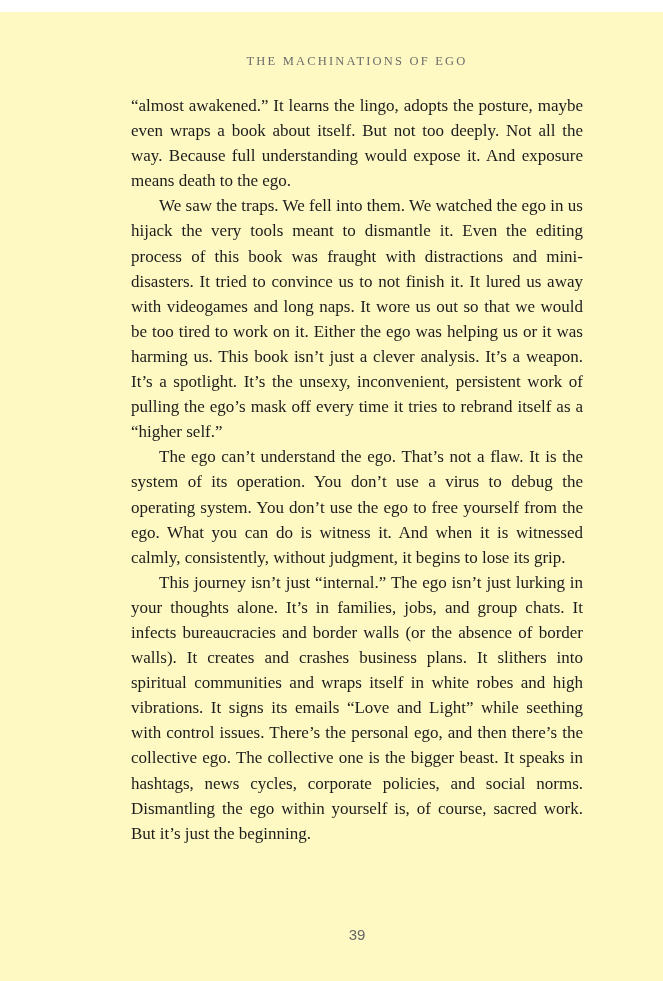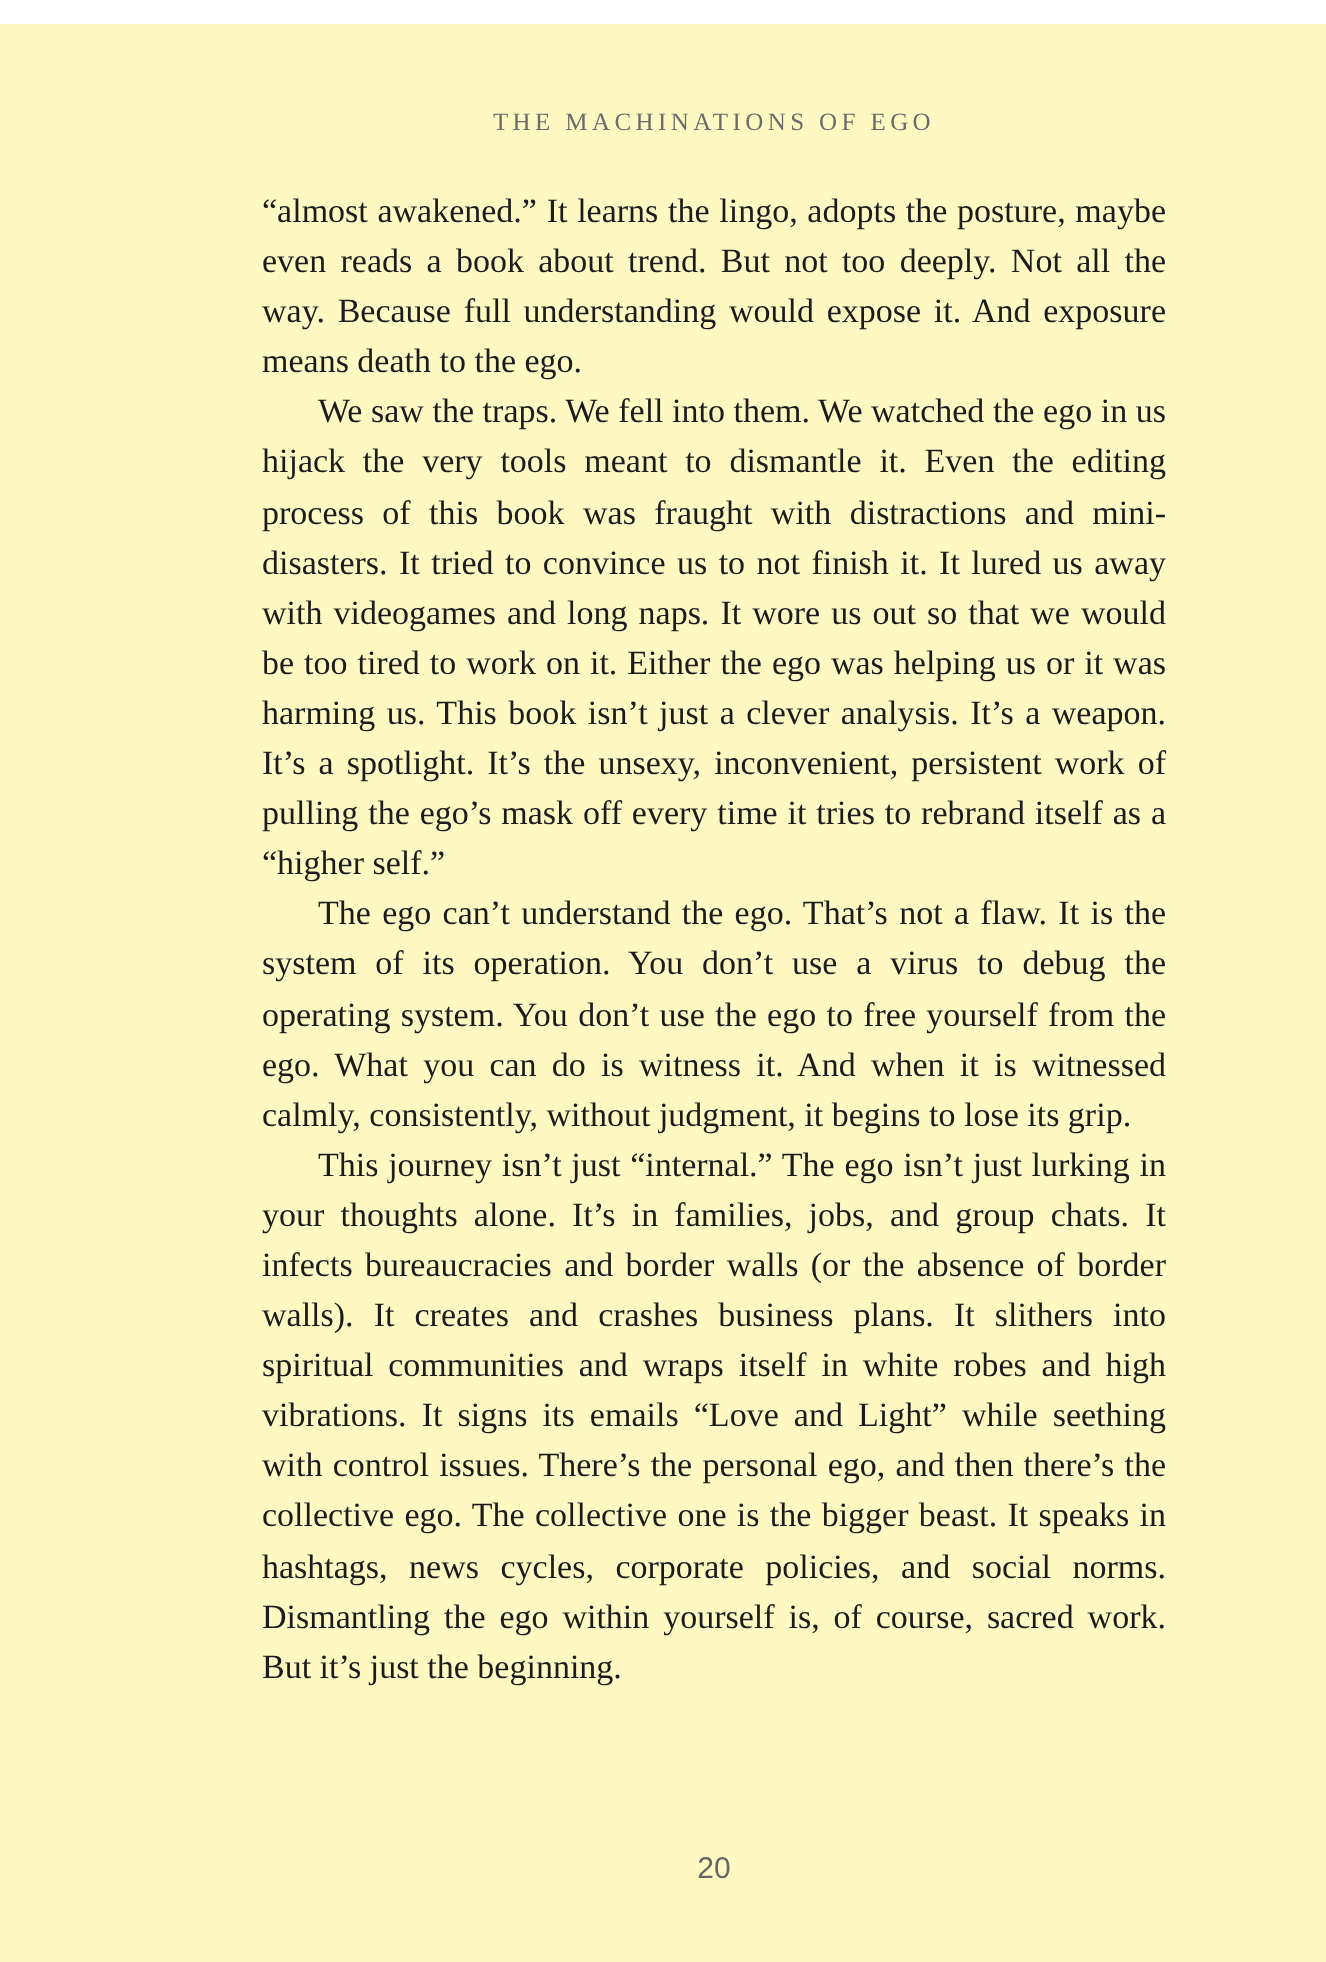--- a/index.html
+++ b/index.html
@@ -59,21 +59,21 @@
     }
   </style>
 </head>
 <body>
 
 <div class="book-page">
 
   <div class="running-header">THE MACHINATIONS OF EGO</div>
 
   <div class="text-column">
-    <p class="para no-indent">“almost awakened.” It learns the lingo, adopts the posture, maybe even reads a book about trend. But not too deeply. Not all the way. Because full understanding would expose it. And exposure means death to the ego.</p>
+    <p class="para no-indent">“almost awakened.” It learns the lingo, adopts the posture, maybe even wraps a book about itself. But not too deeply. Not all the way. Because full understanding would expose it. And exposure means death to the ego.</p>
     <p class="para">We saw the traps. We fell into them. We watched the ego in us hijack the very tools meant to dismantle it. Even the editing process of this book was fraught with distractions and mini-disasters. It tried to convince us to not finish it. It lured us away with videogames and long naps. It wore us out so that we would be too tired to work on it. Either the ego was helping us or it was harming us. This book isn’t just a clever analysis. It’s a weapon. It’s a spotlight. It’s the unsexy, inconvenient, persistent work of pulling the ego’s mask off every time it tries to rebrand itself as a “higher self.”</p>
     <p class="para">The ego can’t understand the ego. That’s not a flaw. It is the system of its operation. You don’t use a virus to debug the operating system. You don’t use the ego to free yourself from the ego. What you can do is witness it. And when it is witnessed calmly, consistently, without judgment, it begins to lose its grip.</p>
     <p class="para">This journey isn’t just “internal.” The ego isn’t just lurking in your thoughts alone. It’s in families, jobs, and group chats. It infects bureaucracies and border walls (or the absence of border walls). It creates and crashes business plans. It slithers into spiritual communities and wraps itself in white robes and high vibrations. It signs its emails “Love and Light” while seething with control issues. There’s the personal ego, and then there’s the collective ego. The collective one is the bigger beast. It speaks in hashtags, news cycles, corporate policies, and social norms. Dismantling the ego within yourself is, of course, sacred work. But it’s just the beginning.</p>
   </div>
 
-  <div class="page-number">20</div>
+  <div class="page-number">39</div>
 
 </div>
 
 </body></html>

